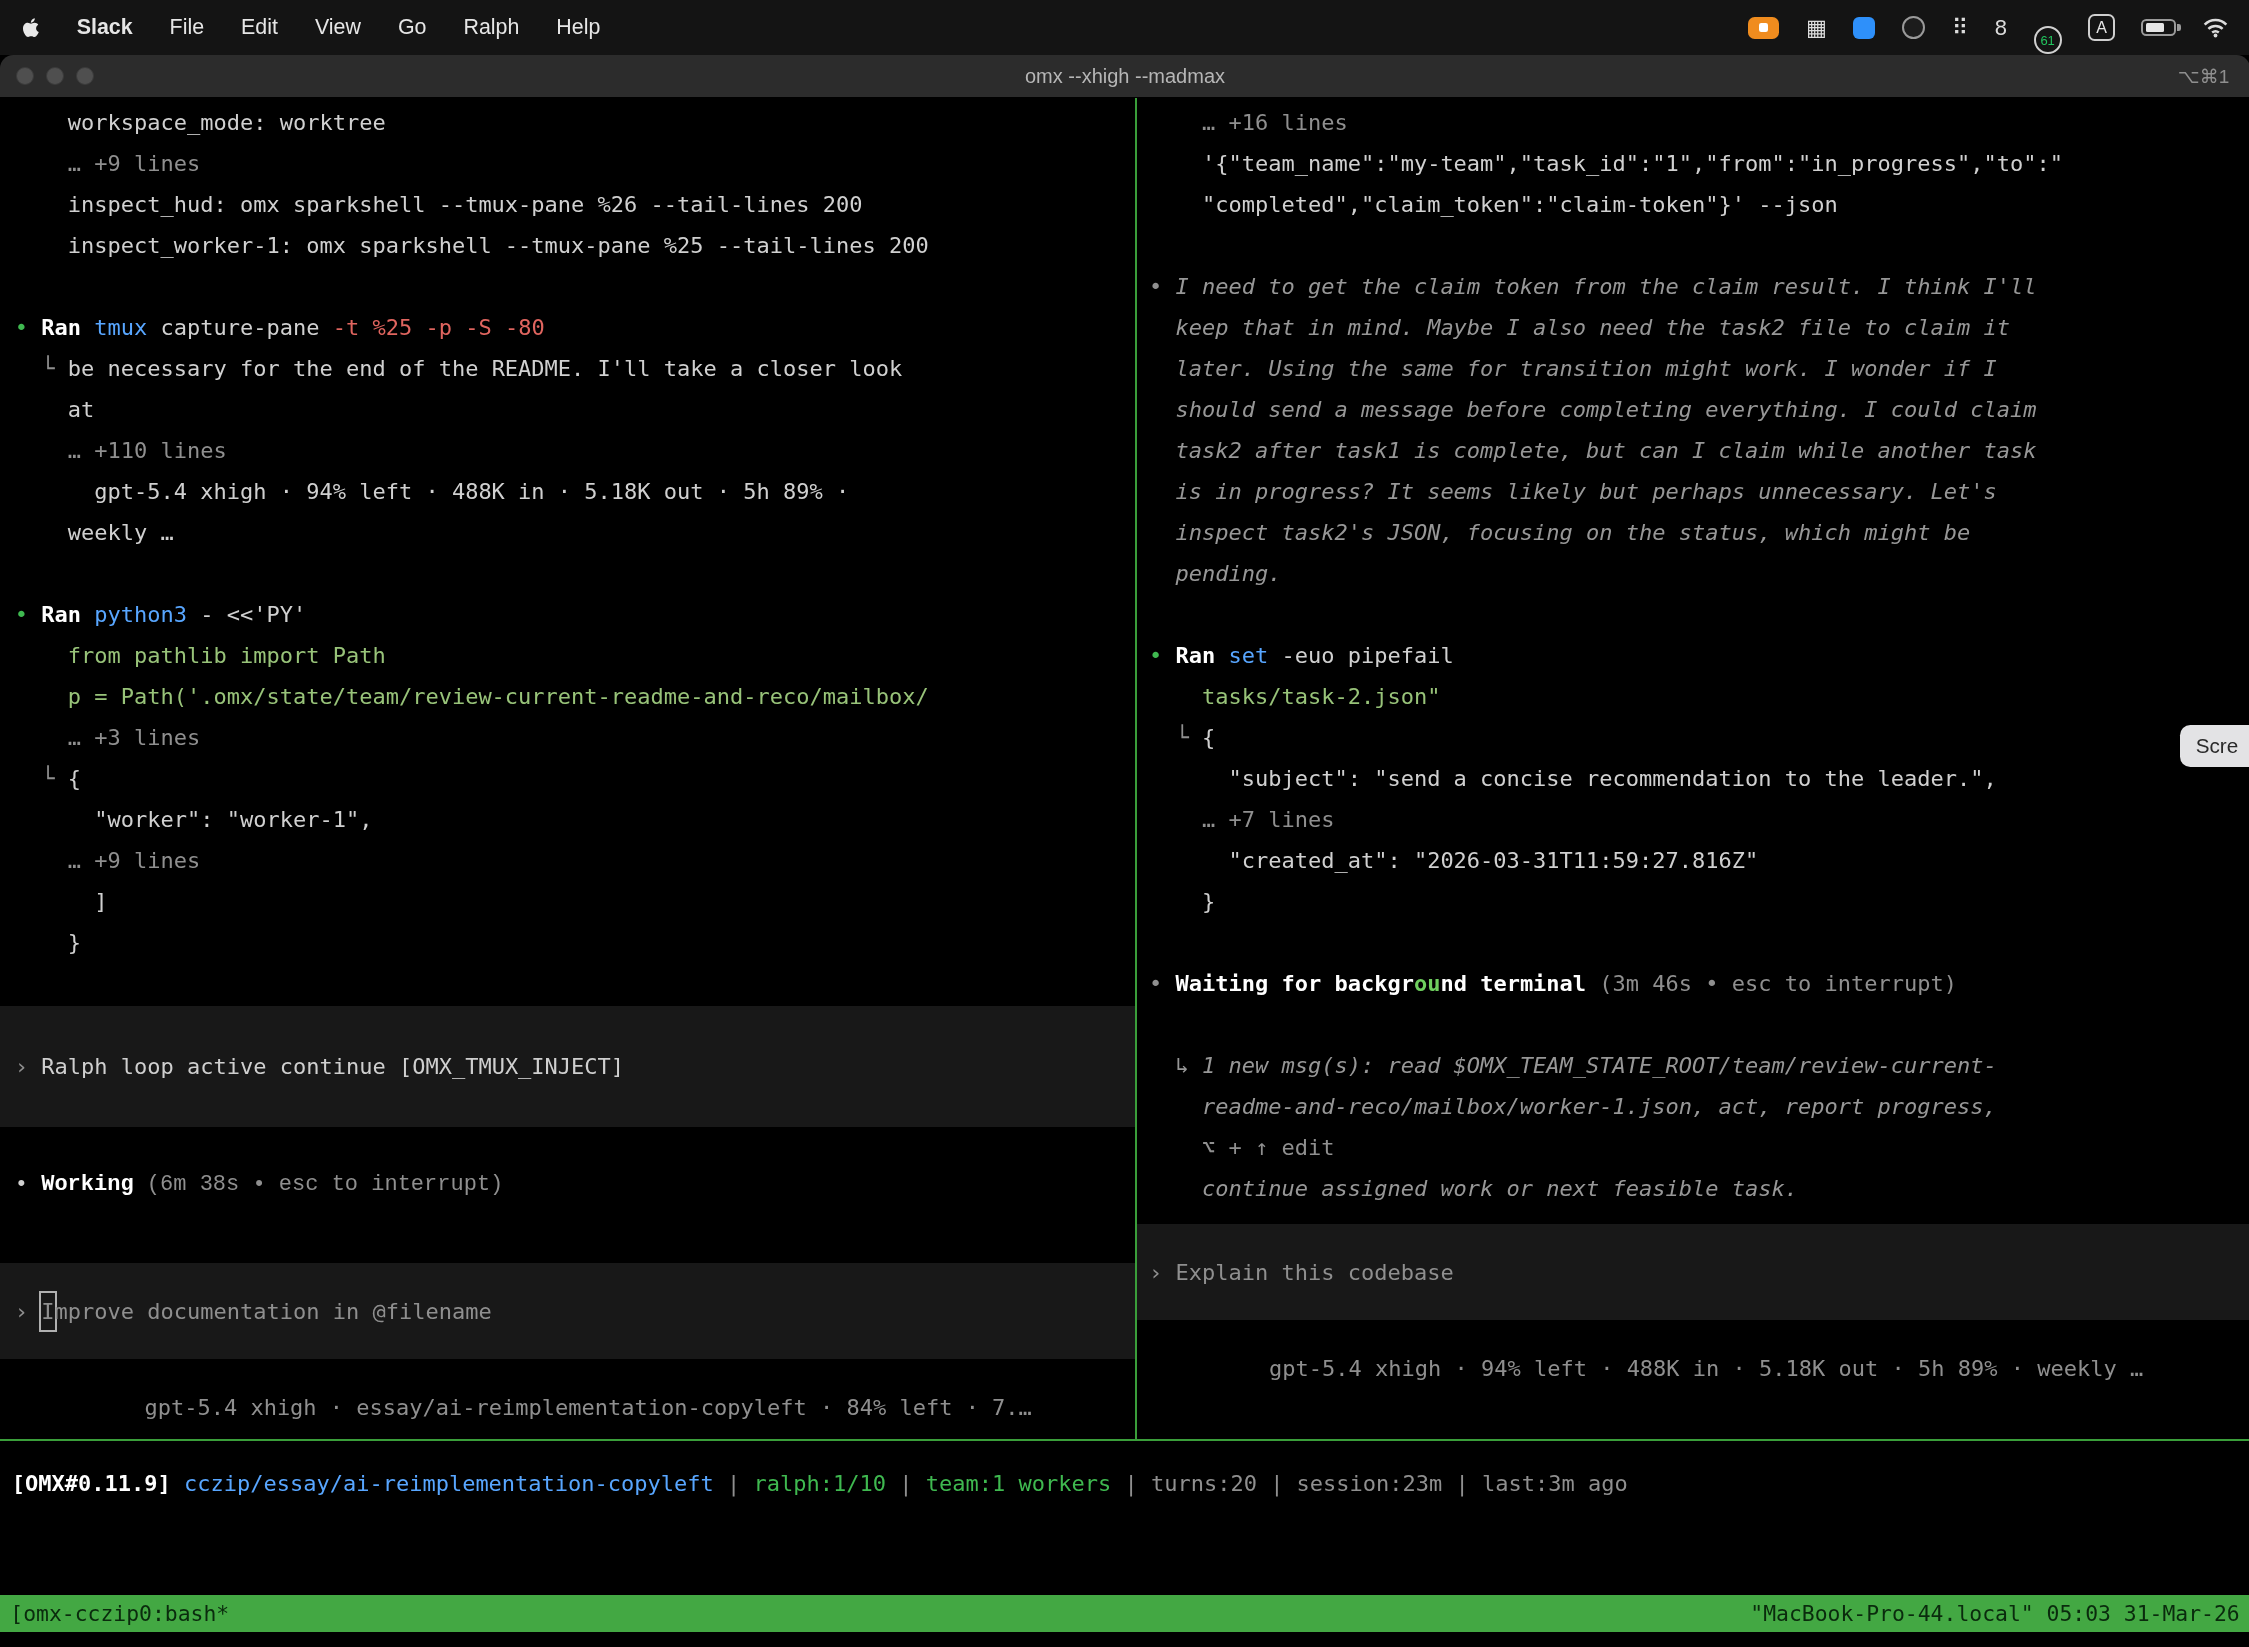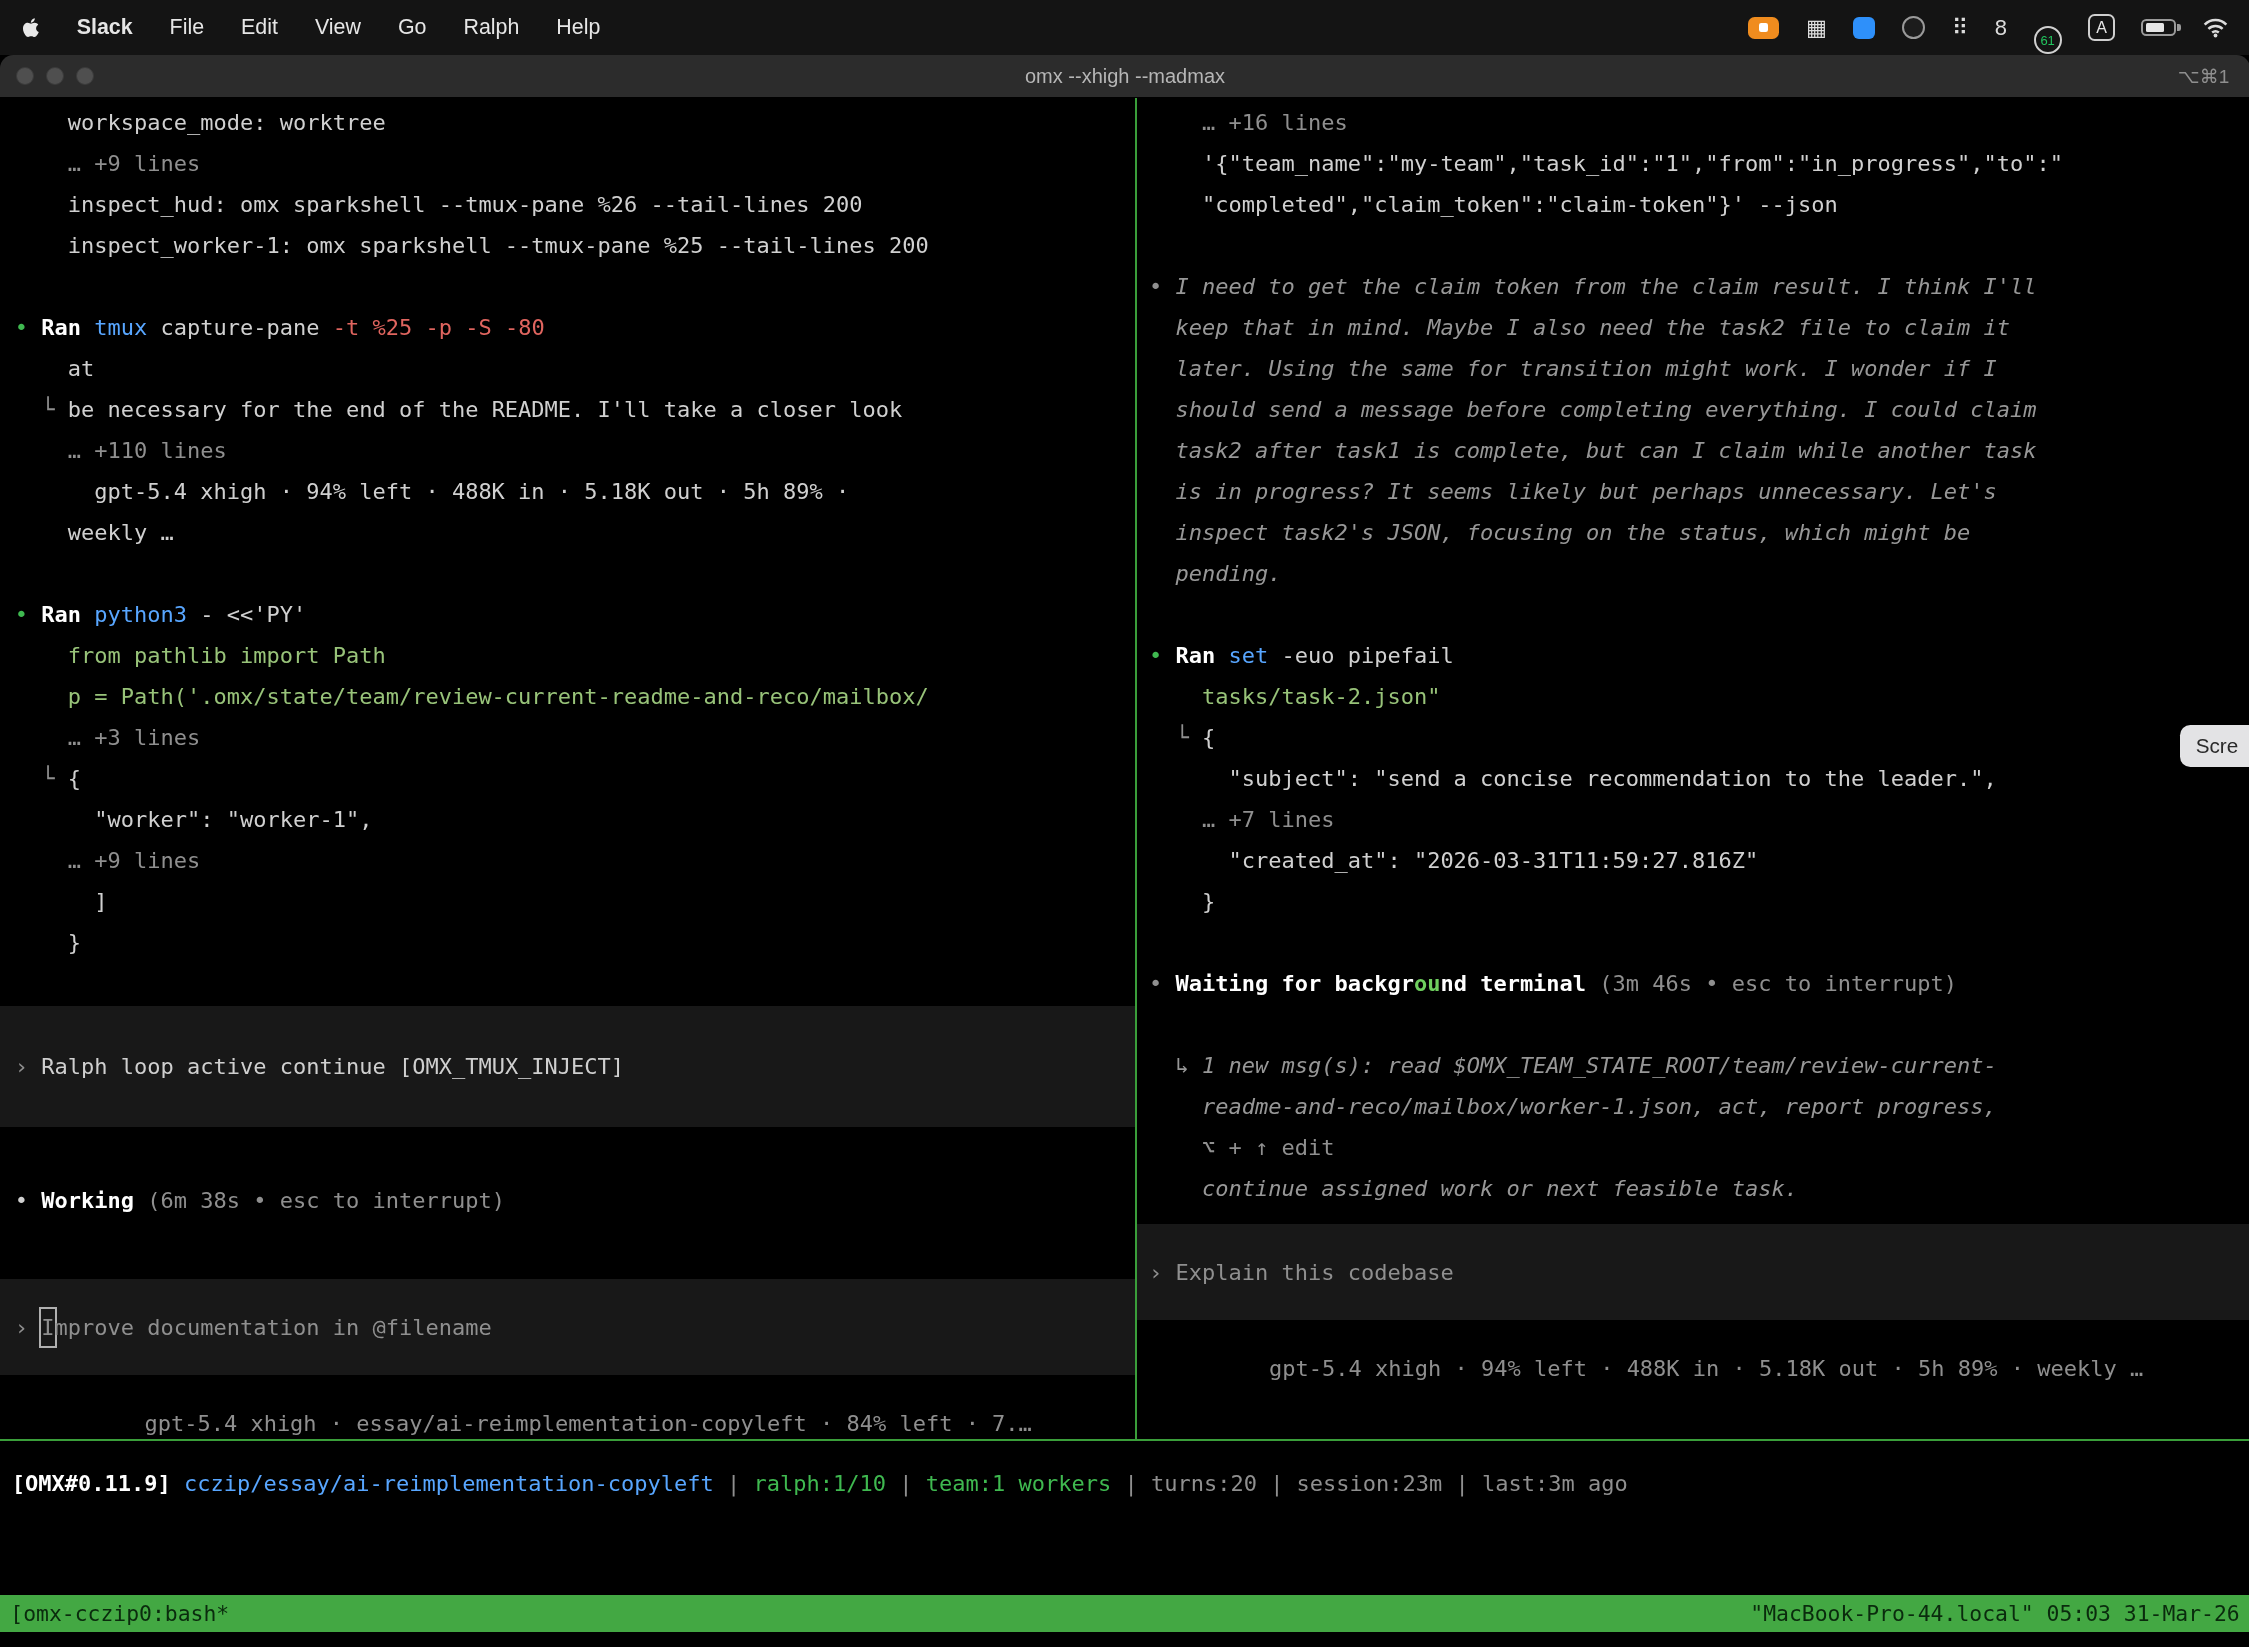--- a/index.html
+++ b/index.html
@@ -52,21 +52,21 @@
   .s-a { color:#3fb950; }
   .s-i { color:#979797; font-style:italic; }
   .s-s { color:#6fcf5f; font-weight:bold; }
 
   .composer { background:#181818; display:flex; align-items:center; white-space:pre; font-size:22px; }
   .pane-left .composer { margin-left:-14.8px; padding-left:14.8px; }
   .pane-right .composer { margin-left:-11.8px; padding-left:11.8px; }
   .band-queued { height:121px; margin-top:43px; }
   .band-input { height:96px; margin-top:58px; }
   .pane-right .band-input { margin-top:14.8px; }
-  .working-row { margin-top:53px; }
+  .working-row { margin-top:37px;font-family:Liberation Mono, monospace; }
   .statusline { margin-top:28px;text-align:center; }
   .prompt { color:#8f8f8f; }
   .queued-text { color:#cfcfcf; }
   .placeholder { color:#8f8f8f; }
   .cursor { display:inline-block; width:13.3px; height:37px; line-height:37px; color:#8f8f8f;
             outline:2.2px solid #b0b0b0; outline-offset:-0.7px; vertical-align:middle; text-align:center; }
 
   .hsep { height:2.2px; background:#3a9e3a; }
   .hud { height:154px; padding:22px 0 0 11.8px; }
 
@@ -139,22 +139,22 @@
     <div class="panes">
 
       <section class="pane pane-left">
         <div>
             <div class="tline"><span class="s-d">    workspace_mode: worktree</span></div>
             <div class="tline"><span class="s-g">    … +9 lines</span></div>
             <div class="tline"><span class="s-d">    inspect_hud: omx sparkshell --tmux-pane %26 --tail-lines 200</span></div>
             <div class="tline"><span class="s-d">    inspect_worker-1: omx sparkshell --tmux-pane %25 --tail-lines 200</span></div>
             <div class="tline">&nbsp;</div>
             <div class="tline"><span class="s-a">• </span><span class="s-w">Ran</span><span class="s-d"> </span><span class="s-b">tmux</span><span class="s-d"> capture-pane </span><span class="s-r">-t %25 -p -S -80</span></div>
+            <div class="tline"><span class="s-g">  └ </span><span class="s-d">be necessary for the end of the README. I'll take a closer look</span></div>
             <div class="tline"><span class="s-d">    at</span></div>
-            <div class="tline"><span class="s-g">  └ </span><span class="s-d">be necessary for the end of the README. I'll take a closer look</span></div>
             <div class="tline"><span class="s-g">    … +110 lines</span></div>
             <div class="tline"><span class="s-d">      gpt-5.4 xhigh · 94% left · 488K in · 5.18K out · 5h 89% ·</span></div>
             <div class="tline"><span class="s-d">    weekly …</span></div>
             <div class="tline">&nbsp;</div>
             <div class="tline"><span class="s-a">• </span><span class="s-w">Ran</span><span class="s-d"> </span><span class="s-b">python3</span><span class="s-d"> - &lt;&lt;'PY'</span></div>
             <div class="tline"><span class="s-n">    from pathlib import Path</span></div>
             <div class="tline"><span class="s-n">    p = Path('.omx/state/team/review-current-readme-and-reco/mailbox/</span></div>
             <div class="tline"><span class="s-g">    … +3 lines</span></div>
             <div class="tline"><span class="s-g">  └ </span><span class="s-d">{</span></div>
             <div class="tline"><span class="s-d">      "worker": "worker-1",</span></div>

